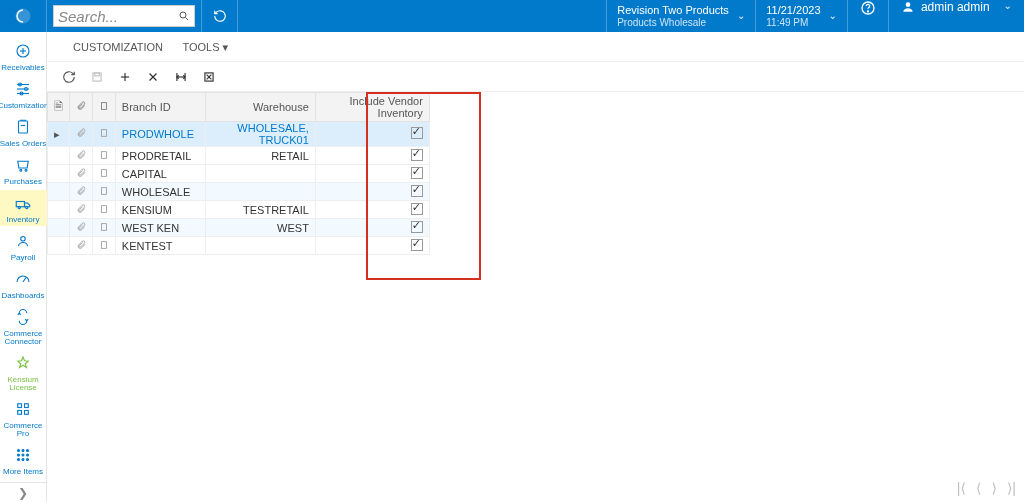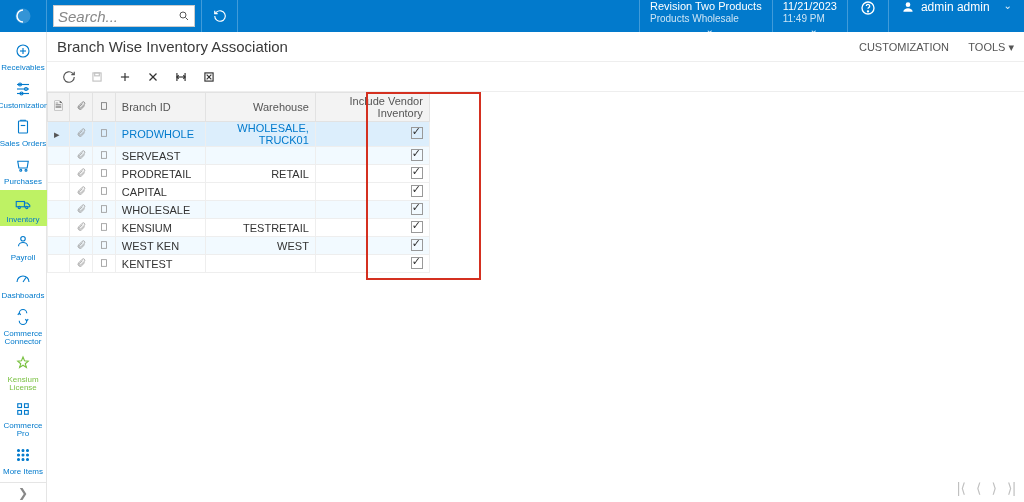--- a/index.html
+++ b/index.html
@@ -57,21 +57,20 @@
     border-right: 1px solid rgba(255,255,255,.25);
   }
   .spacer { flex: 1; }
   .tenant-box, .date-box {
     border-left: 1px solid rgba(255,255,255,.25);
     display: flex;
     align-items: center;
     padding: 0 10px;
     font-size: 11px;
     line-height: 1.15;
-    flex-direction: column;
   }
   .tenant-box .col, .date-box .col { display:flex; flex-direction:column; }
   .sub { opacity:.8; font-size: 10px; }
   .chev { margin-left: 8px; font-size: 10px; opacity:.9; }
   .help-box, .user-box {
     border-left: 1px solid rgba(255,255,255,.25);
     display: flex; align-items: flex-start; justify-content:center;
     padding: 0 12px;
   }
   .user-box { gap:6px; font-size:12px; }
@@ -97,21 +96,21 @@
     align-items: center;
     justify-content: flex-start;
     padding: 4px 0 2px;
     color: #027acc;
     font-size: 8px;
     text-align: center;
     line-height: 1;
     gap: 4px;
     cursor: pointer;
   }
-  .nav-item.active { background: #bef264; }
+  .nav-item.active { background: #fef9c3; }
   .nav-item svg { width: 18px; height: 18px; fill: none; stroke: #027acc; stroke-width:1.5; }
   .nav-item.pay svg { stroke:#027acc; }
   .nav-item.kl svg { stroke:#7ac142; }
   .nav-item.kl .label { color:#7ac142; }
   .nav-sp { flex:1; }
   .nav-expand {
     height: 26px;
     width: 47px;
     border-top:1px solid #e5e5e5;
     display:flex; align-items:center; justify-content:center;
@@ -357,21 +356,20 @@
         <circle cx="18" cy="18" r="1.3" fill="#027acc"></circle>
       </svg>
     <span class="label">More Items</span>
   </div>
   <div class="nav-sp"></div>
   <div class="nav-expand">❯</div>
 </div>
 
 <div class="page">
   <div class="page-head">
-    <div class="page-title">Branch Wise Inventory Association</div>
     <div class="page-tools">
       <a>CUSTOMIZATION</a>
       <a><span>TOOLS</span> ▾</a>
     </div>
   </div>
 
   <div class="toolbar">
     <div class="tb">
       <svg width="14" height="14" viewBox="0 0 24 24" fill="none" stroke="#555" stroke-width="2">
           <path d="M21 12a9 9 0 1 1-3-6.7L21 8"></path>
@@ -441,32 +439,20 @@
                   <path d="M21 11l-8 8a5 5 0 0 1-7-7l9-9a3.5 3.5 0 0 1 5 5l-9 9a2 2 0 0 1-3-3l8-8"></path>
                 </svg></span></td>
             <td class=""><span class="doc-ico"><svg width="10" height="10" viewBox="0 0 24 24" fill="none" stroke="#999" stroke-width="2">
                   <rect x="6" y="4" width="12" height="16"></rect>
                 </svg></span></td>
             <td class="branch ">PRODWHOLE</td>
             <td class="wh ">WHOLESALE, TRUCK01</td>
             <td class="inc "><span class="chk on"></span></td>
           </tr>
           <tr>
-            <td class="alt"></td>
-            <td class="alt"><span class="clip-ico"><svg width="10" height="10" viewBox="0 0 24 24" fill="none" stroke="#999" stroke-width="2">
-                  <path d="M21 11l-8 8a5 5 0 0 1-7-7l9-9a3.5 3.5 0 0 1 5 5l-9 9a2 2 0 0 1-3-3l8-8"></path>
-                </svg></span></td>
-            <td class="alt"><span class="doc-ico"><svg width="10" height="10" viewBox="0 0 24 24" fill="none" stroke="#999" stroke-width="2">
-                  <rect x="6" y="4" width="12" height="16"></rect>
-                </svg></span></td>
-            <td class="branch alt">SERVEAST</td>
-            <td class="wh alt"></td>
-            <td class="inc alt"><span class="chk on"></span></td>
-          </tr>
-          <tr>
             <td class=""></td>
             <td class=""><span class="clip-ico"><svg width="10" height="10" viewBox="0 0 24 24" fill="none" stroke="#999" stroke-width="2">
                   <path d="M21 11l-8 8a5 5 0 0 1-7-7l9-9a3.5 3.5 0 0 1 5 5l-9 9a2 2 0 0 1-3-3l8-8"></path>
                 </svg></span></td>
             <td class=""><span class="doc-ico"><svg width="10" height="10" viewBox="0 0 24 24" fill="none" stroke="#999" stroke-width="2">
                   <rect x="6" y="4" width="12" height="16"></rect>
                 </svg></span></td>
             <td class="branch ">PRODRETAIL</td>
             <td class="wh ">RETAIL</td>
             <td class="inc "><span class="chk on"></span></td>

